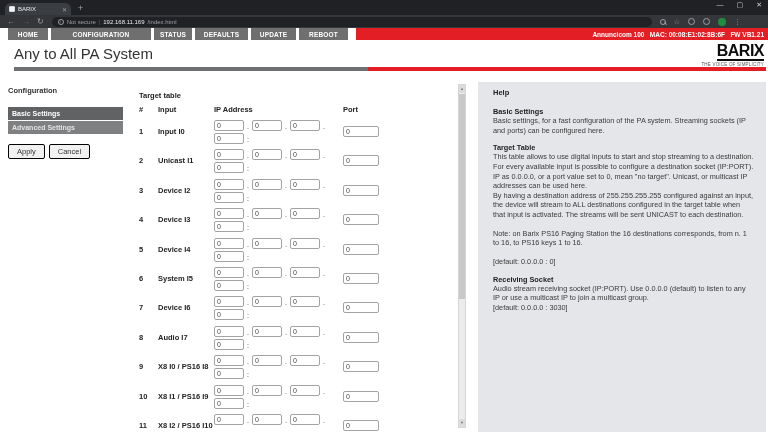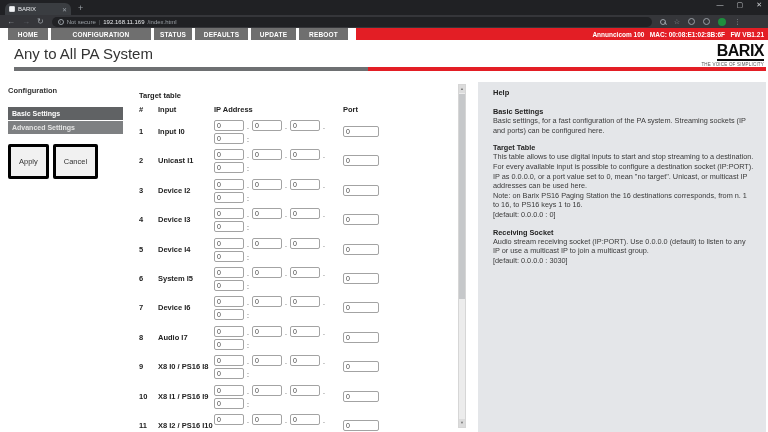--- a/index.html
+++ b/index.html
@@ -63,22 +63,22 @@
   .rule-red  { position:absolute; left:368px; top:27px; width:398px; height:4px; background:#e31e25; }
 
   
   .sidebar { position:absolute; left:8px; top:46px; width:115px; }
   .sb-heading { font-size:7.5px; font-weight:bold; color:#333; margin-bottom:12px; }
   .sb-item { height:13px; line-height:13px; padding-left:4px; font-size:7px; font-weight:bold;
              margin-bottom:1px; cursor:pointer; }
   .sb-item.selected { background:#606264; color:#fff; }
   .sb-item:not(.selected) { background:#7e8082; color:#e3e3e3; }
   .sb-buttons { margin-top:10px; display:flex; gap:4px; }
-  .btn { font-size:7.5px; color:#333; background:#f1f1f1; border:3px solid #000000;
-         border-radius:2px; padding:10px 8px; font-family:"Liberation Sans",sans-serif; }
+  .btn { font-size:7.5px; color:#333; background:#f1f1f1; border:1px solid #000000;
+         border-radius:2px; padding:2px 8px; font-family:"Liberation Sans",sans-serif; }
 
   
   .main { position:absolute; left:139px; top:46px; width:310px; }
   .m-title { font-size:7.5px; font-weight:bold; color:#222; }
   .m-sub { font-size:7.5px; font-weight:bold; color:#222; margin-top:5px; }
   .t-head { position:relative; height:10px; margin-top:5px; }
   .t-head span { position:absolute; font-size:7.5px; font-weight:bold; color:#222; }
   .h-num{left:0;} .h-input{left:19px;} .h-ip{left:75px;} .h-port{left:204px;}
   .t-rows { position:relative; margin-top:3px; }
   .t-row { position:relative; height:29.4px; }
@@ -98,21 +98,21 @@
                  background:#ececec; border:1px solid #d6d6d6; }
   .hs-arrow { position:absolute; left:0; width:6px; height:8px; background:#dcdcdc; color:#777;
               font-size:4px; line-height:8px; text-align:center; }
   .hs-up { top:0; } .hs-down { bottom:0; }
   .hs-thumb { position:absolute; left:0; top:9px; width:6px; height:205px; background:#c6c8ca; }
   .help { position:absolute; left:478px; top:42px; width:288px; height:350px; background:#e4e6e9;
           padding:6px 12px 0 15px; color:#3a3a3a; }
   .help-title { font-size:7.5px; font-weight:bold; color:#222; margin-bottom:10px; }
   .help h4 { font-size:7.3px; font-weight:bold; color:#222; margin-top:8px; }
   .help p { font-size:7.3px; line-height:1.32; }
-  .help p.gap { }
+  .help p.gap { margin-top:9px; }
 </style>
 </head>
 <body>
 
 <div class="chrome">
   <div class="tabstrip">
     <div class="tab">
       <span class="favicon"></span>
       <span class="tab-title">BARIX</span>
       <span class="tab-close">✕</span>
@@ -413,20 +413,21 @@
   </div>
 
   <div class="help">
     <div class="help-title">Help</div>
 
     <h4>Basic Settings</h4>
     <p>Basic settings, for a fast configuration of the PA system. Streaming sockets (IP and ports) can be configured here.</p>
 
     <h4>Target Table</h4>
     <p>This table allows to use digital inputs to start and stop streaming to a destination. For every available input is possible to configure a destination socket (IP:PORT). IP as 0.0.0.0, or a port value set to 0, mean "no target". Unicast, or multicast IP addresses can be used here.</p>
+    <p>By having a destination address of 255.255.255.255 configured against an input, the device will stream to ALL destinations configured in the target table when that input is activated. The streams will be sent UNICAST to each destination.</p>
     <p class="gap">Note: on Barix PS16 Paging Station the 16 destinations corresponds, from n. 1 to 16, to PS16 keys 1 to 16.</p>
     <p class="gap">[default: 0.0.0.0 : 0]</p>
 
     <h4>Receiving Socket</h4>
     <p>Audio stream receiving socket (IP:PORT). Use 0.0.0.0 (default) to listen to any IP or use a multicast IP to join a multicast group.</p>
     <p>[default: 0.0.0.0 : 3030]</p>
   </div>
 </div>
 
 </body></html>

